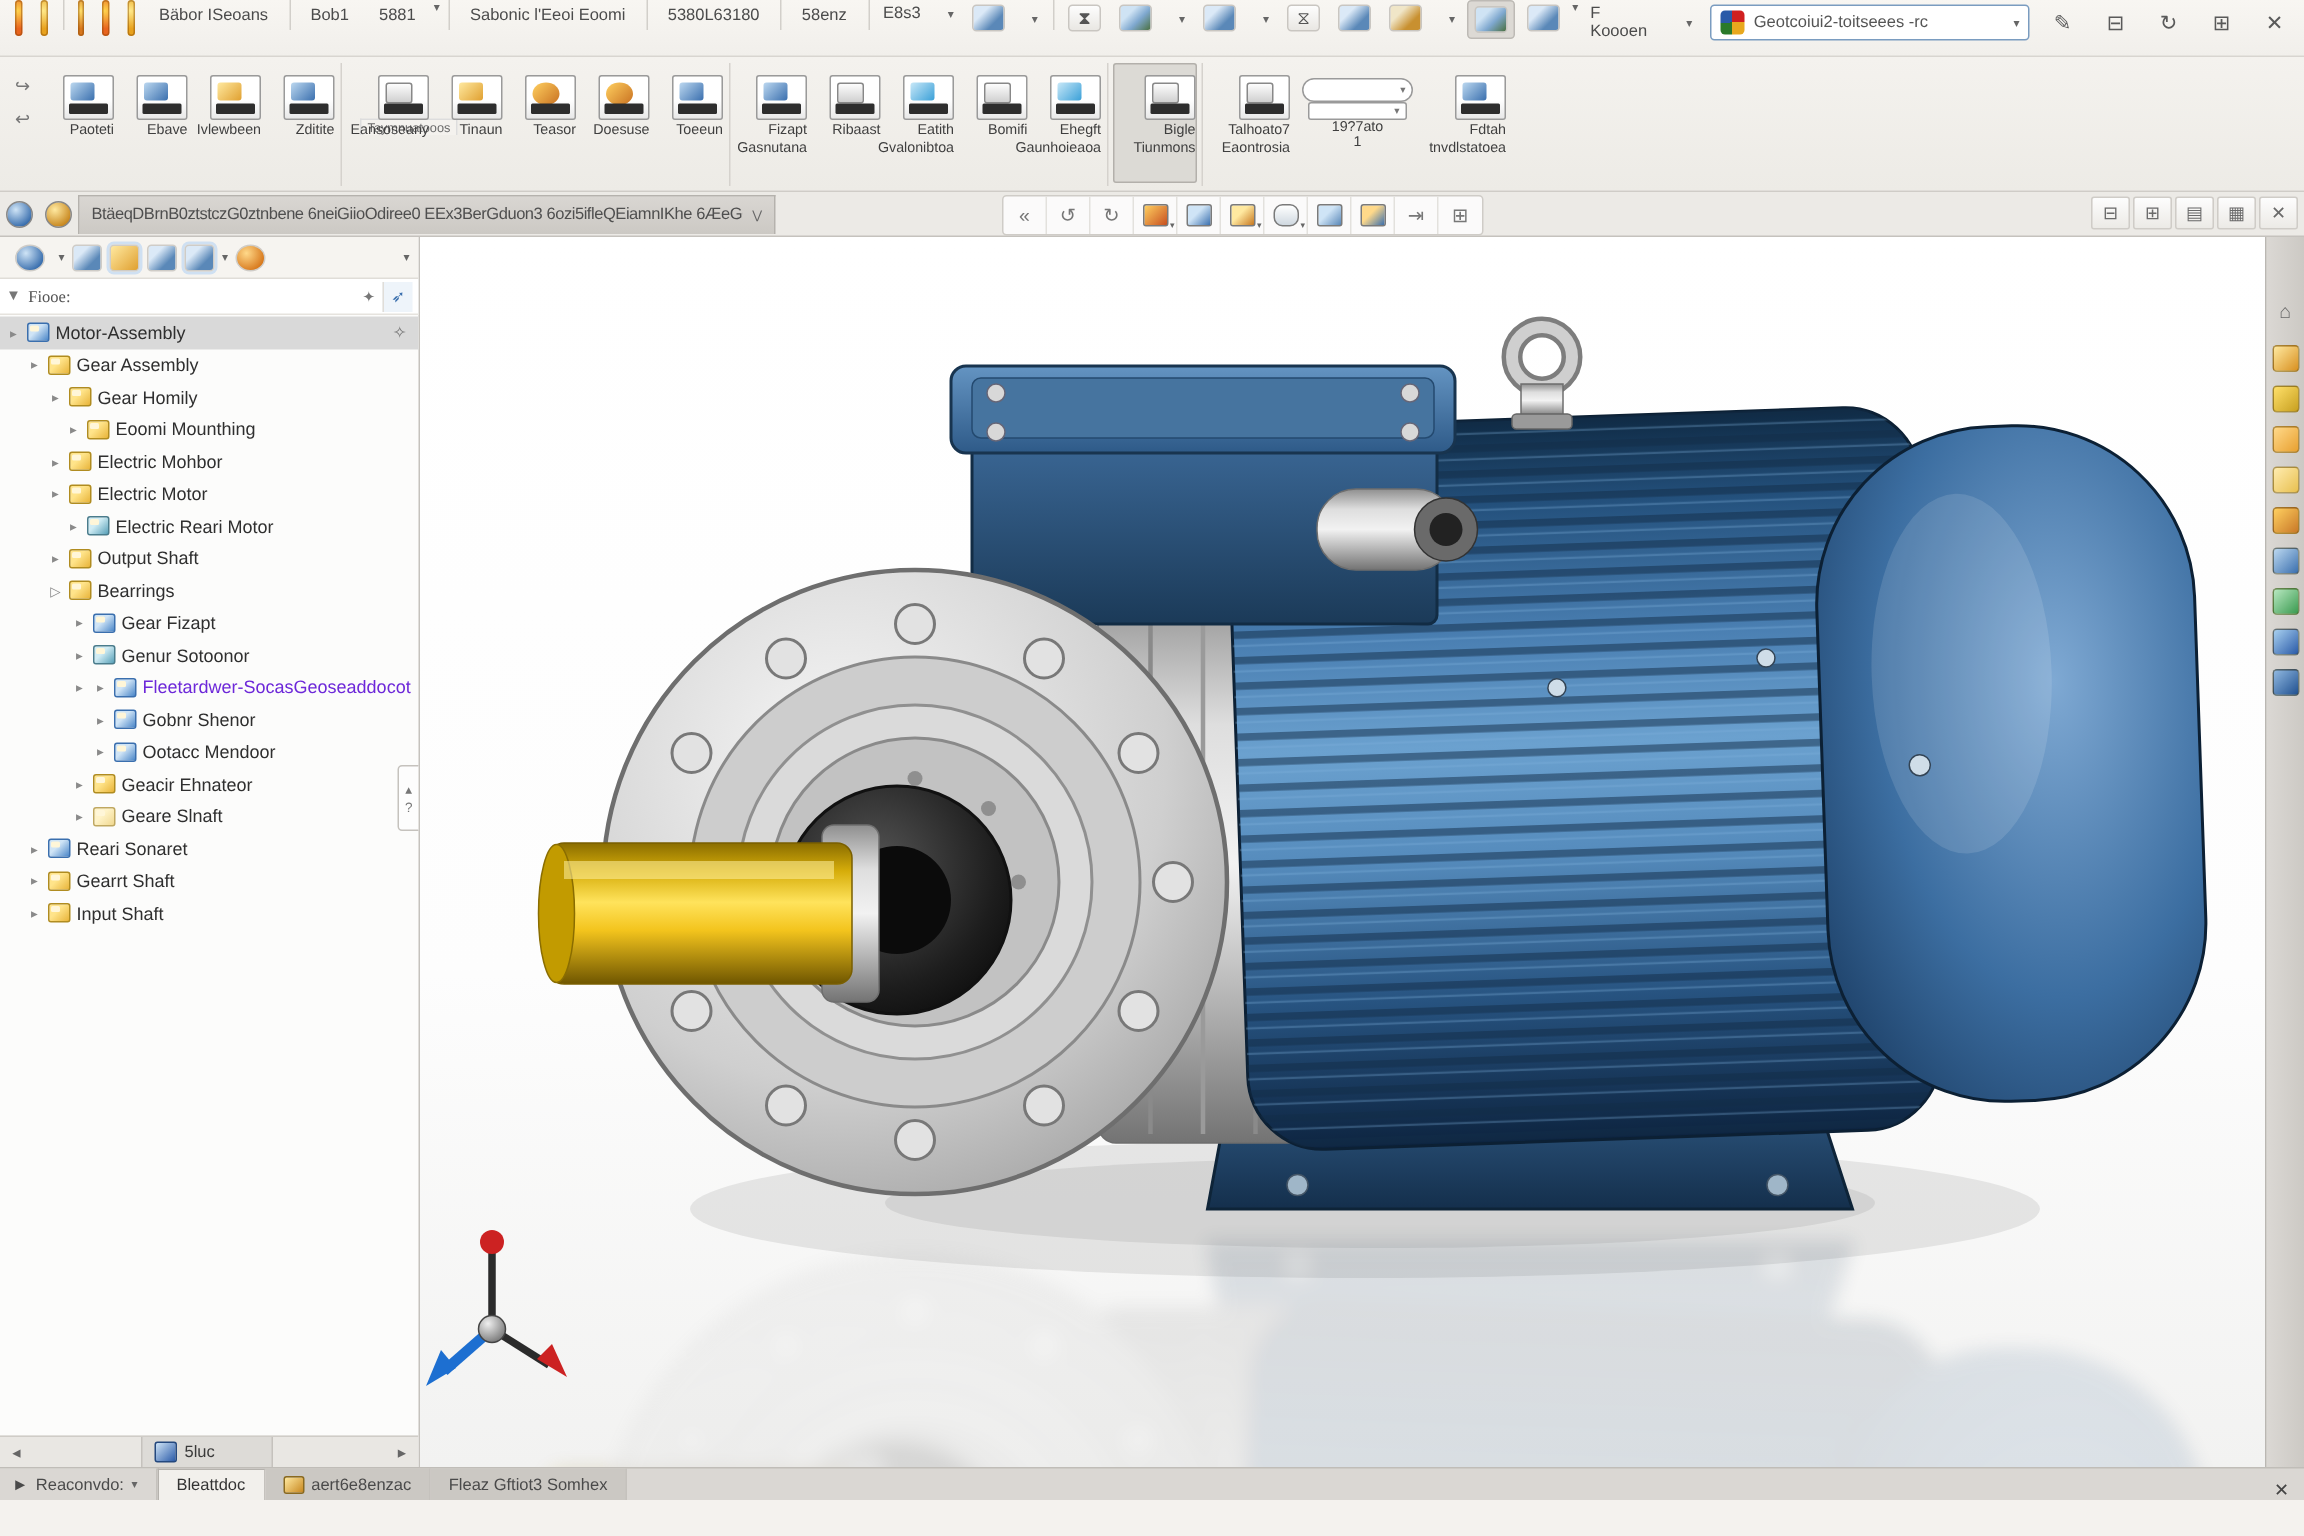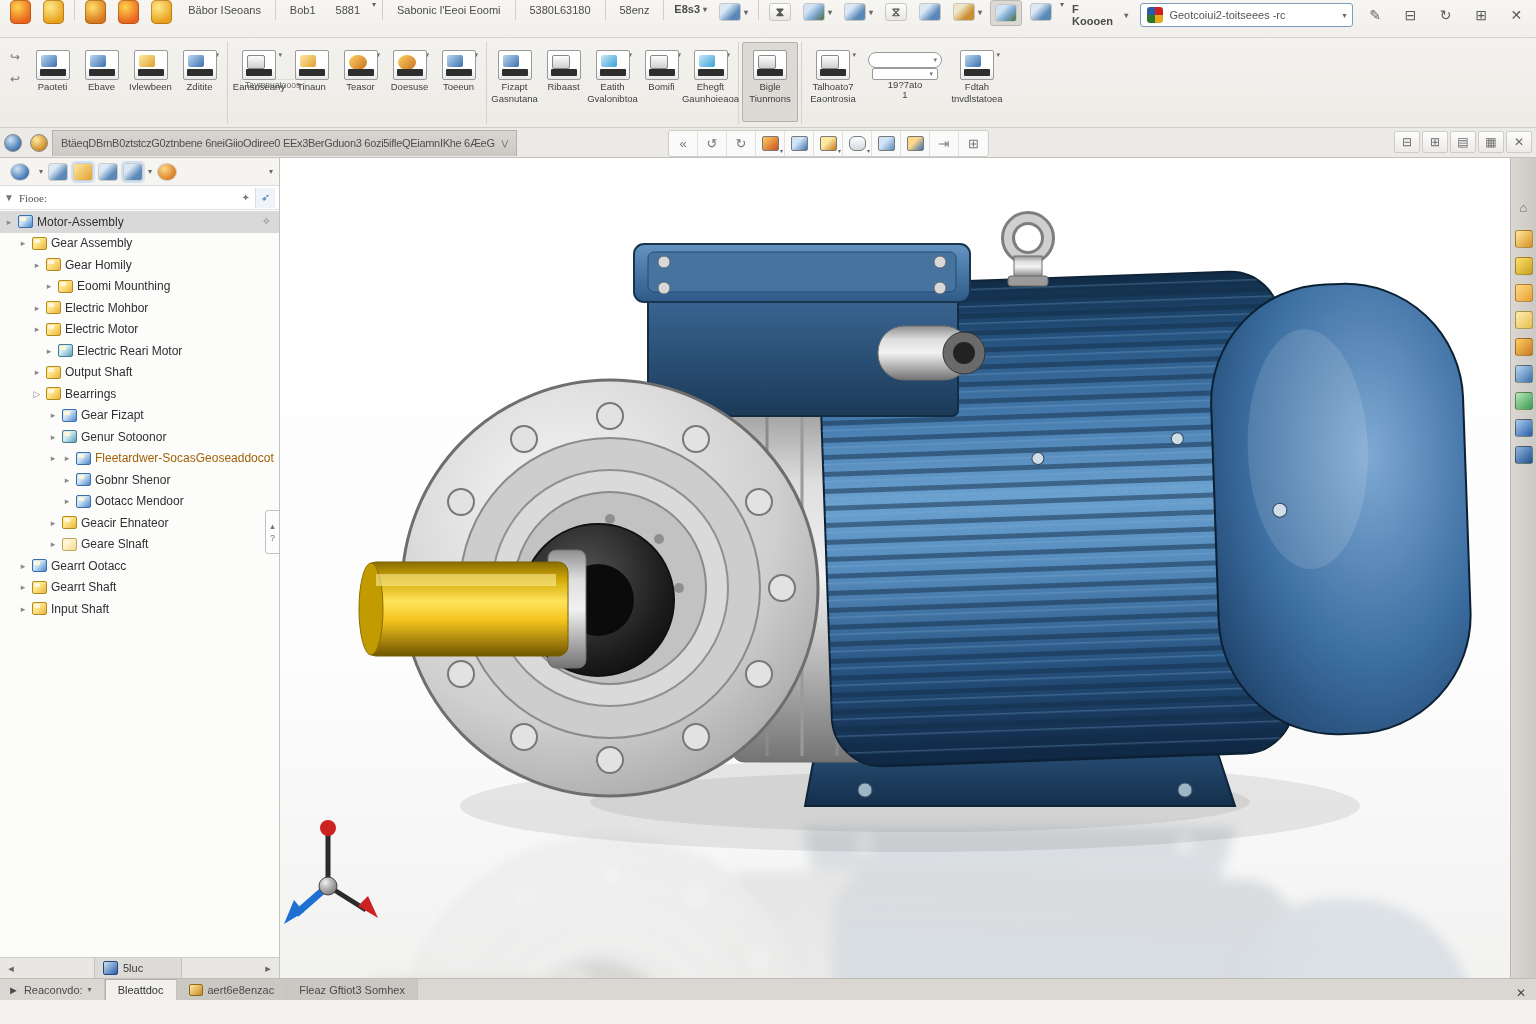--- a/index.html
+++ b/index.html
@@ -16,42 +16,42 @@
   .appchip.c2 { background:radial-gradient(circle at 35% 30%, #ffe98a, #e8a21e 70%); }
   .appchip.c3 { background:radial-gradient(circle at 35% 30%, #ffe06a, #d8781e 70%); }
   .menu-item { padding:4px 8px; color:#4b4b4b; white-space:nowrap; cursor:default; }
   .vsep { width:1px; height:20px; background:#d2cfca; margin:0 2px; }
   .toolchip { width:22px; height:18px; border-radius:3px; border:1px solid #c9c6c1;
     background:linear-gradient(135deg,#cfe3f4 30%,#7fa8cf 60%,#4a7040); }
   .toolchip.t2 { background:linear-gradient(135deg,#dbe9f7 30%,#5a88b8 70%); }
   .toolchip.t3 { background:linear-gradient(135deg,#f0e6c8 30%,#c89030 70%); }
   .toolchip.plain { background:linear-gradient(#fdfdfd,#e9e7e3); color:#555;
     display:flex; align-items:center; justify-content:center; font-size:12px; }
-  .tbbtn { display:flex; align-items:center; gap:3px; padding:3px 4px; border-radius:3px;font-weight:bold; }
+  .tbbtn { display:flex; align-items:center; gap:18px; padding:3px 4px; border-radius:3px; }
   .tbbtn.active { background:#dcd9d4; border:1px solid #bdbab5; }
   .ddarr { font-size:8px; color:#666; }
   #tb-right { margin-left:auto; display:flex; align-items:center; gap:8px; }
   #user-label { color:#4b4b4b; }
   #searchbox { width:218px; height:24px; border:1px solid #7a9cc0; border-radius:3px;
     background:#fff; display:flex; align-items:center; padding:0 6px; gap:6px; }
   #searchbox .swlogo { width:16px; height:16px;
     background:conic-gradient(#d02020 0 25%, #e8a81e 0 50%, #2a7a2a 0 75%, #2a5aa8 0); border-radius:3px; }
   #searchbox span.qtext { flex:1; color:#555; white-space:nowrap; overflow:hidden; }
   .winbtn { width:28px; height:24px; display:flex; align-items:center; justify-content:center;
     color:#5a5a5a; font-size:14px; border-radius:3px; }
 
   
   #ribbon { position:absolute; left:0; top:38px; width:1536px; height:90px;
     background:linear-gradient(#f4f2ee,#edebe6); border-bottom:1px solid #cfccc7;
     display:flex; align-items:flex-start; padding:4px 2px 2px 2px; }
   #ribbon-left { display:flex; flex-direction:column; gap:8px; width:26px; padding-top:8px; align-items:center; }
   #ribbon-left .sm { font-size:12px; color:#777; }
   #ribbon-group-label { position:absolute; left:240px; top:41px; font-size:8.5px; color:#6a6a6a;
     background:#f4f2ee; padding:0 4px; border:1px solid #ddd; border-bottom:none; }
-  .rbtn { width:49px; height:80px; display:flex; flex-direction:column; align-items:center;
+  .rbtn { width:49px; height:80px; display:flex; flex-direction:column; align-items:flex-end;
     padding-top:7px; gap:2px; border:1px solid transparent; border-radius:2px; position:relative; }
   .rbtn.active { background:#dcdad5; border-color:#b3b0ab; }
   .rbtn.wide { width:56px; }
   .ric { width:34px; height:30px; border:1px solid #9a9a9a; border-radius:2px; position:relative;
     background:linear-gradient(#ffffff 55%, #e8e8e8); }
   .ric::after { content:""; position:absolute; left:3px; right:3px; bottom:3px; height:7px;
     background:#2d2d2d; border-radius:1px; }
   .ric::before { content:""; position:absolute; left:4px; top:4px; width:16px; height:12px; border-radius:2px; }
   .ric.a::before { background:linear-gradient(135deg,#bcd8f0,#3a6fae); }
   .ric.b::before { background:linear-gradient(135deg,#ffe9a0,#e0a030); }
@@ -106,21 +106,21 @@
   #tree { padding-top:1px; font-size:12px; color:#2f2f2f; }
   .trow { height:21.5px; display:flex; align-items:center; gap:4px; white-space:nowrap; }
   .trow.rootsel { background:#d9d9d9; }
   .tarrow { width:10px; font-size:9px; color:#8a8a8a; text-align:center; flex:none; }
   .tico { width:15px; height:13px; flex:none; border-radius:2px; border:1px solid #b08c20;
     background:linear-gradient(135deg,#ffe48a 40%,#e8b43a); position:relative; }
   .tico::after { content:""; position:absolute; left:1px; top:1px; width:6px; height:4px;
     background:#fff6d8; border-radius:1px; }
   .tico.blue { border-color:#3a6fae; background:linear-gradient(135deg,#cfe4f6 40%,#4a86c8); }
   .tico.teal { border-color:#4a7c8c; background:linear-gradient(135deg,#d0ecf4 40%,#58a0b8); }
-  .comp-selected .tlabel { color:#a16207; }
+  .comp-selected .tlabel { color:#6d28d9; }
   .pin-glyph { margin-left:auto; margin-right:8px; color:#777; font-size:11px; }
   #flyout-handle { position:absolute; right:-1px; top:352px; width:15px; height:44px;
     background:#fdfdfd; border:1px solid #c5c2bd; border-radius:3px 0 0 3px;
     display:flex; flex-direction:column; align-items:center; justify-content:center; gap:2px;
     font-size:9px; color:#777; }
   #tree-bottombar { position:absolute; left:0; bottom:0; width:100%; height:21px;
     background:#e9e7e3; border-top:1px solid #cfccc7; display:flex; align-items:center; }
   #tree-bottombar .chev { width:22px; text-align:center; color:#666; font-size:11px; }
   #tree-bottom-tab { margin-left:72px; height:21px; display:flex; align-items:center; gap:5px;
     background:#dddbd7; border-left:1px solid #c5c2bd; border-right:1px solid #c5c2bd; padding:0 38px 0 8px; }
@@ -493,21 +493,21 @@
           <span class="tlabel">Geacir Ehnateor</span>
         </div>
         <div class="trow" style="padding-left:48px">
           <span class="tarrow">▸</span>
           <span class="tico" style="background:linear-gradient(135deg,#fff3c8 40%,#f0d890);border-color:#c0a860"></span>
           <span class="tlabel">Geare Slnaft</span>
         </div>
         <div class="trow" style="padding-left:18px">
           <span class="tarrow">▸</span>
           <span class="tico blue"></span>
-          <span class="tlabel">Gearrt Ootacc</span>
+          <span class="tlabel">Reari Sonaret</span>
         </div>
         <div class="trow" style="padding-left:18px">
           <span class="tarrow">▸</span>
           <span class="tico"></span>
           <span class="tlabel">Gearrt Shaft</span>
         </div>
         <div class="trow" style="padding-left:18px">
           <span class="tarrow">▸</span>
           <span class="tico"></span>
           <span class="tlabel">Input Shaft</span>

